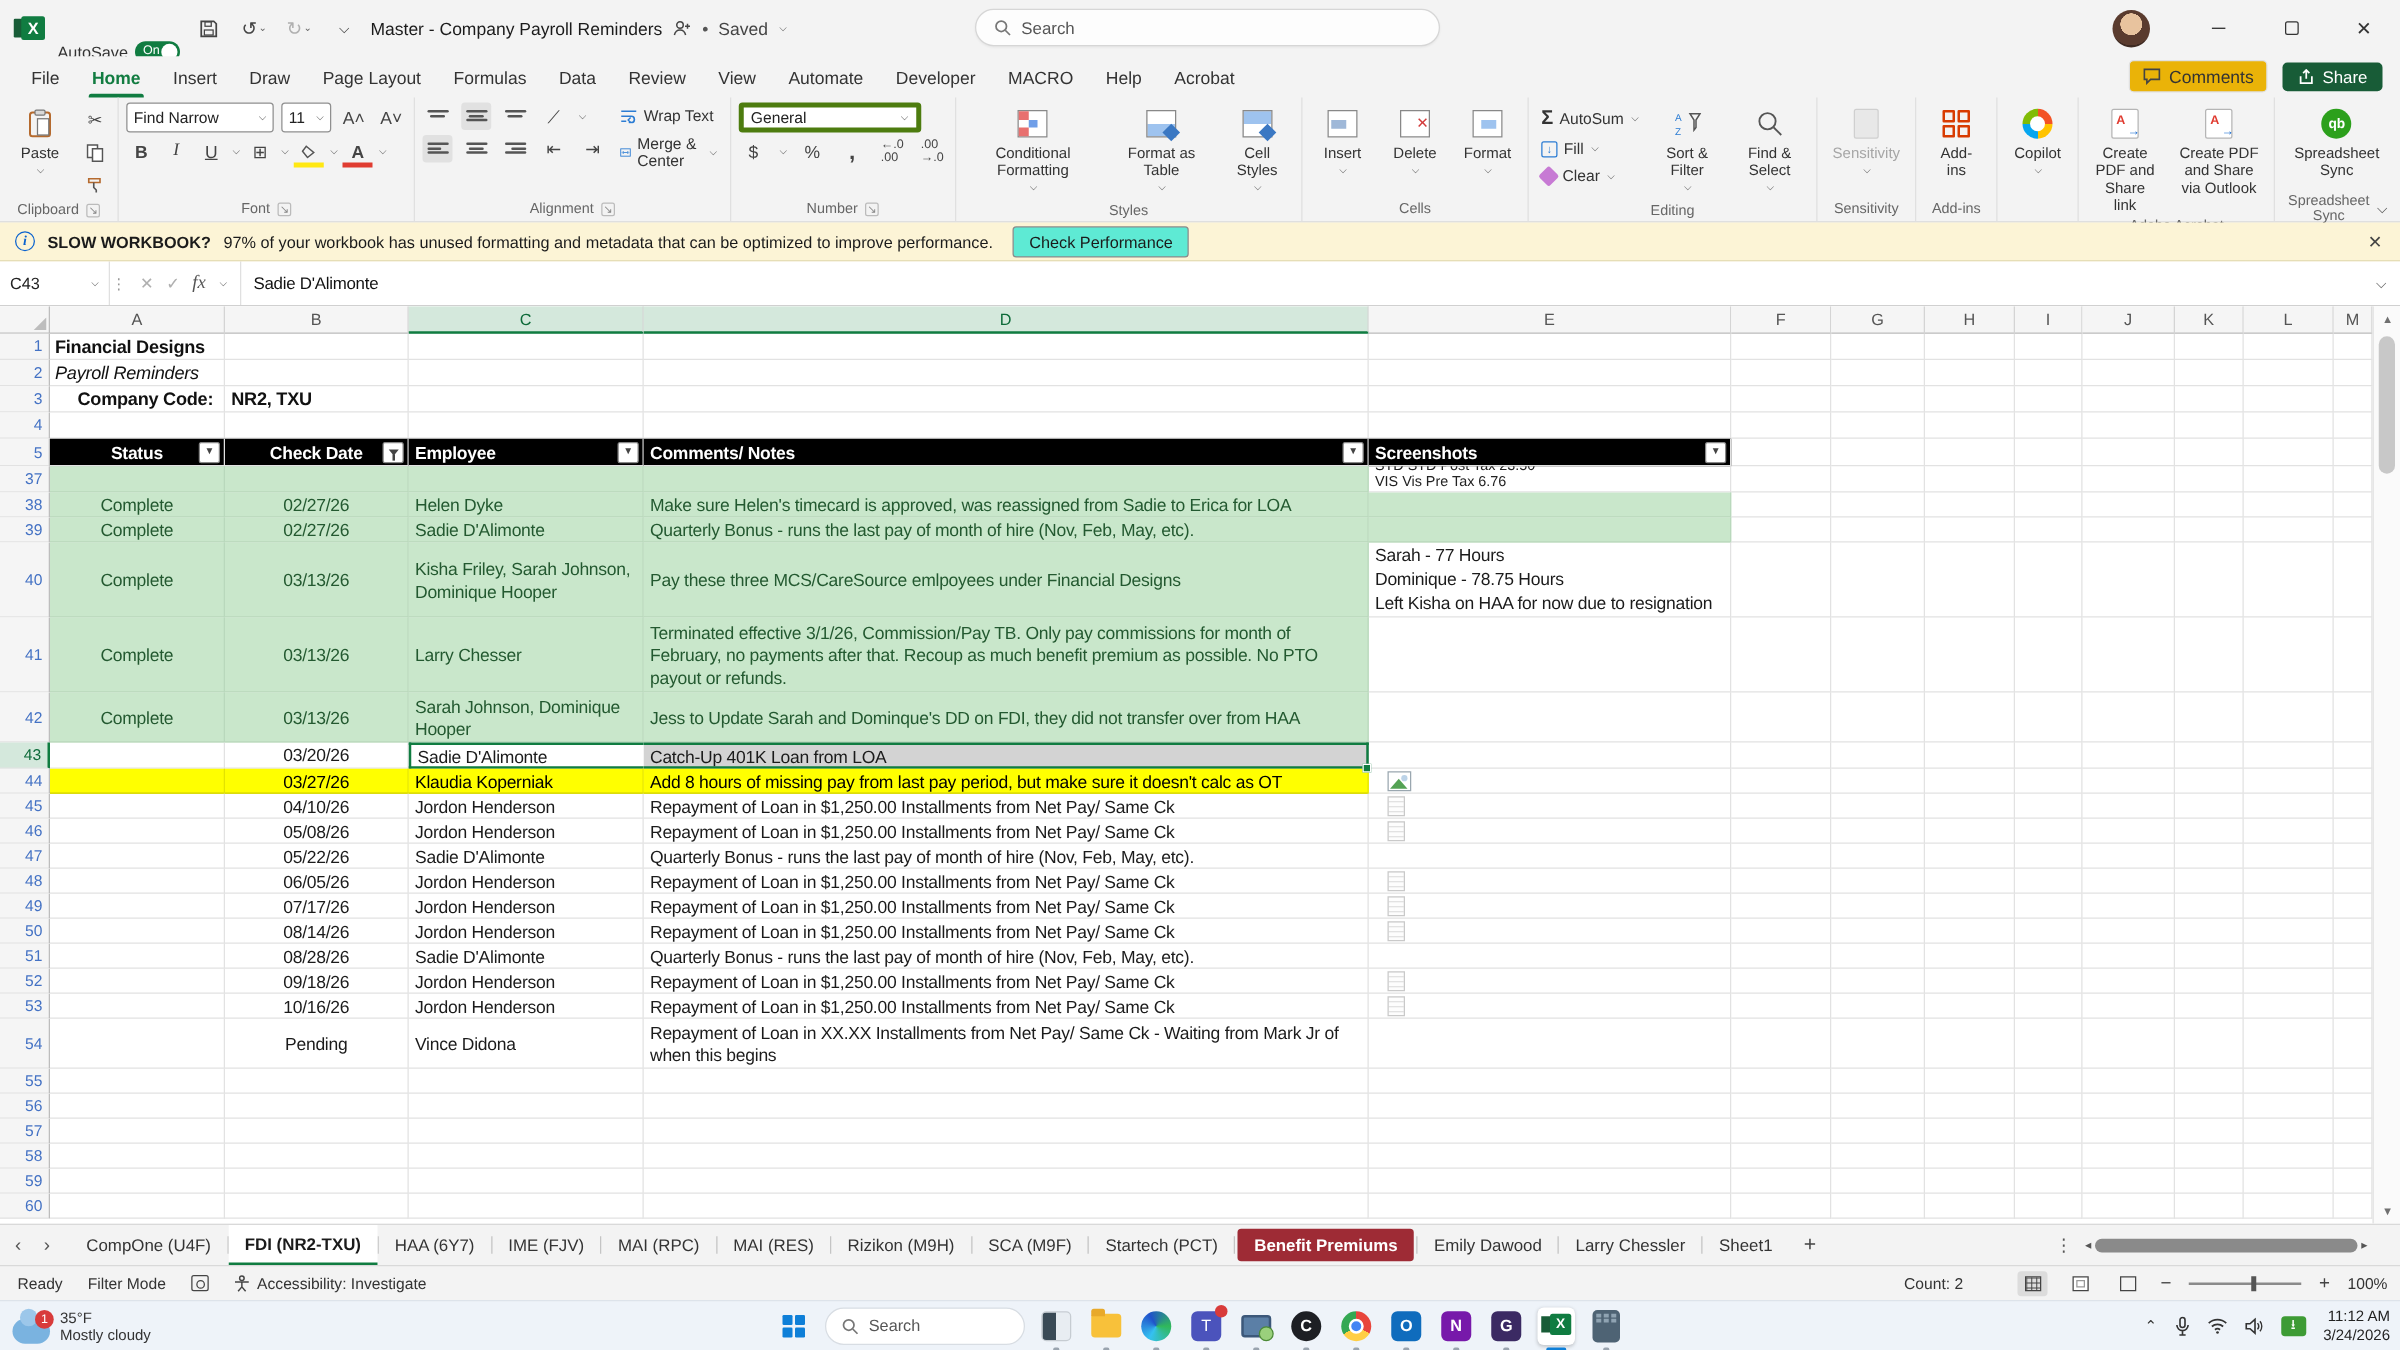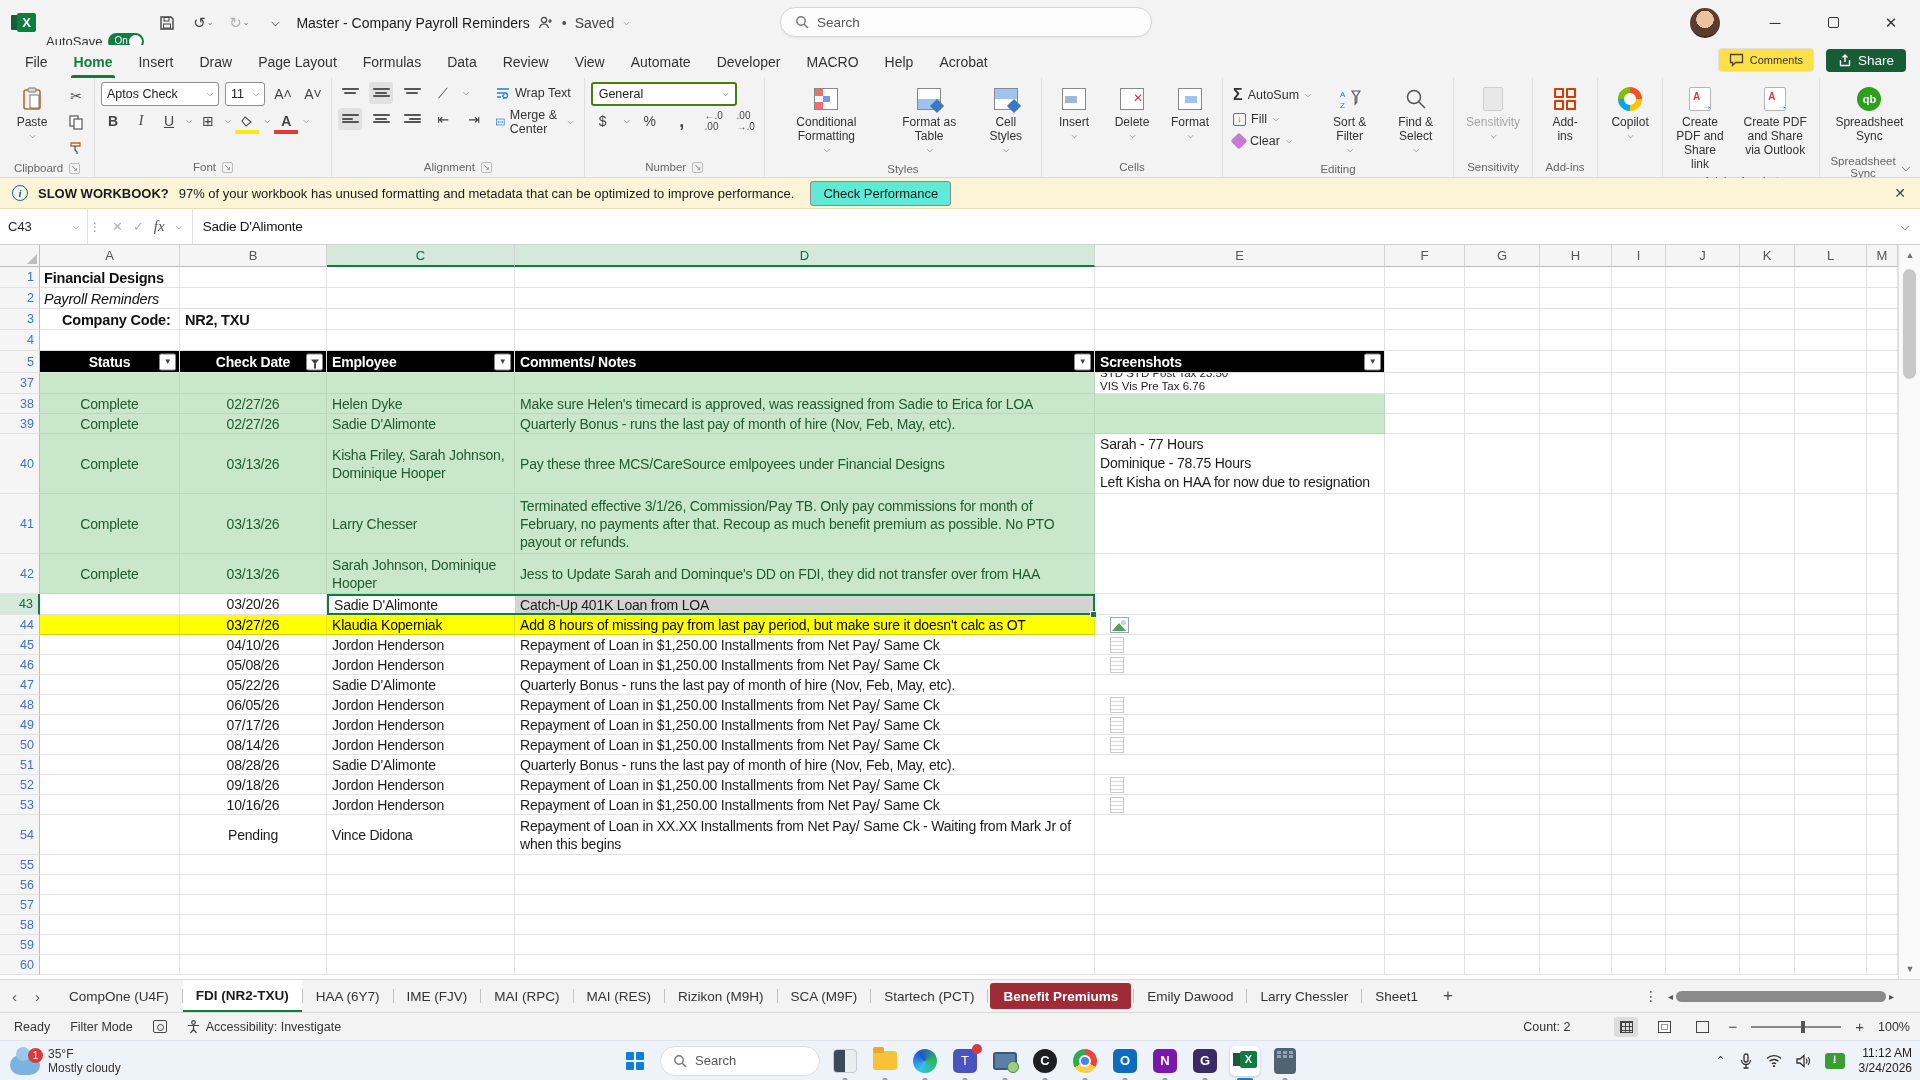--- a/index.html
+++ b/index.html
@@ -30,41 +30,41 @@
   .avatar { width:30px; height:30px; border-radius:50%; background:radial-gradient(circle at 50% 38%, #e8c39e 0 36%, #5a3b2e 37% 70%, #3e2a22 71%); margin-right:26px; }
   .winbtn { width:58px; height:45px; display:flex; align-items:center; justify-content:center; font-size:15px; color:#333; }
   .winbtn .sq { width:11px; height:11px; border:1.4px solid #333; border-radius:2px; }
 
   
   .menubar { height:33px; display:flex; align-items:center; padding-left:12px; position:relative; background:#f3f3f3; }
   .mtab { padding:0 13px; font-size:14px; color:#333; height:33px; display:flex; align-items:center; position:relative; }
   .mtab.active { font-weight:bold; color:#127c41; }
   .mtab.active::after { content:""; position:absolute; left:10px; right:10px; bottom:0; height:3px; background:#107C41; border-radius:2px 2px 0 0; }
   .menubar-right { position:absolute; right:14px; top:3px; display:flex; align-items:center; gap:12px; }
-  .comments-btn { display:flex; align-items:center; gap:6px; font-size:11px; color:#333; border:1px solid #e0e0e0; background:#fde047; border-radius:4px; padding:4px 10px; }
+  .comments-btn { display:flex; align-items:center; gap:6px; font-size:14px; color:#333; border:1px solid #e0e0e0; background:#eab308; border-radius:4px; padding:4px 10px; }
   .share-btn { display:flex; align-items:center; gap:6px; font-size:13.5px; color:#fff; background:#185C37; border-radius:4px; padding:4px 12px; }
 
   
   .ribbon { height:100px; background:#f3f3f3; border-bottom:1px solid #d9d9d9; display:flex; }
   .rgroup { display:flex; flex-direction:column; padding:4px 6px 0 6px; position:relative; }
   .rgroup + .rgroup { border-left:1px solid #e0e0e0; }
   .rg-content { flex:1; display:flex; align-items:flex-start; gap:6px; }
   .rg-label { height:20px; font-size:11.5px; color:#666; text-align:center; display:flex; align-items:center; justify-content:center; gap:6px; }
   .launcher { font-size:9px; color:#888; border:1px solid #bbb; border-radius:2px; width:11px; height:11px; line-height:9px; }
   .bigbtn { display:flex; flex-direction:column; align-items:center; justify-content:flex-start; font-size:12px; color:#333;
       padding:4px 6px; border-radius:4px; text-align:center; line-height:14px; min-width:52px; }
   .bigbtn .bic { width:26px; height:26px; margin-bottom:3px; display:flex; align-items:center; justify-content:center; }
   .bigbtn.gray { color:#a6a6a6; }
   .sbtn { width:24px; height:22px; display:flex; align-items:center; justify-content:center; font-size:14px; color:#444; border-radius:3px; }
   .minirow { display:flex; align-items:center; gap:2px; }
   .fontbox { width:118px; height:24px; border:1px solid #8f8f8f; border-radius:3px; background:#fff; font-size:12.5px; color:#222;
       display:flex; align-items:center; justify-content:space-between; padding:0 5px; }
   .sizebox { width:40px; height:24px; border:1px solid #8f8f8f; border-radius:3px; background:#fff; font-size:12.5px; color:#222;
       display:flex; align-items:center; justify-content:space-between; padding:0 5px; }
-  .numbox { width:146px; height:24px; border:2px solid #4d7c0f; border-radius:3px; background:#fff; font-size:12.5px; color:#222;
+  .numbox { width:146px; height:24px; border:4px solid #4d7c0f; border-radius:3px; background:#fff; font-size:12.5px; color:#222;
       display:flex; align-items:center; justify-content:space-between; padding:0 6px; }
   .stack2 { display:flex; flex-direction:column; gap:4px; }
   .fontUL { text-decoration:underline; }
   .colorA { position:relative; font-weight:bold; }
   .colorA::after { content:""; position:absolute; left:0; right:0; bottom:-2px; height:4px; }
   .colorA.red::after { background:#E03C31; }
   .colorA.yel::after { background:#FFE812; }
   .alignic { width:17px; height:13px; display:inline-block; }
   .alignic i { display:block; height:2px; background:#555; margin:1.5px 0; border-radius:1px; }
   .alignic.l i:nth-child(2){ width:70%; } .alignic.l i:nth-child(1), .alignic.l i:nth-child(3){ width:100%; }
@@ -342,21 +342,21 @@
         <span>Clipboard</span>
         <span class="launcher">↘</span>
       </div>
   </div>
 
   <div class="rgroup">
     <div class="rg-content">
       <div class="stack2">
         <div class="minirow" style="gap:6px;">
           <span class="fontbox">
-              <span>Aptos Check</span>
+              <span>Find Narrow</span>
               <span class="dd-sm">⌵</span>
             </span>
           <span class="sizebox">
               <span>11</span>
               <span class="dd-sm">⌵</span>
             </span>
           <span class="sbtn">A˄</span>
           <span class="sbtn">A˅</span>
         </div>
         <div class="minirow" style="gap:4px;">

